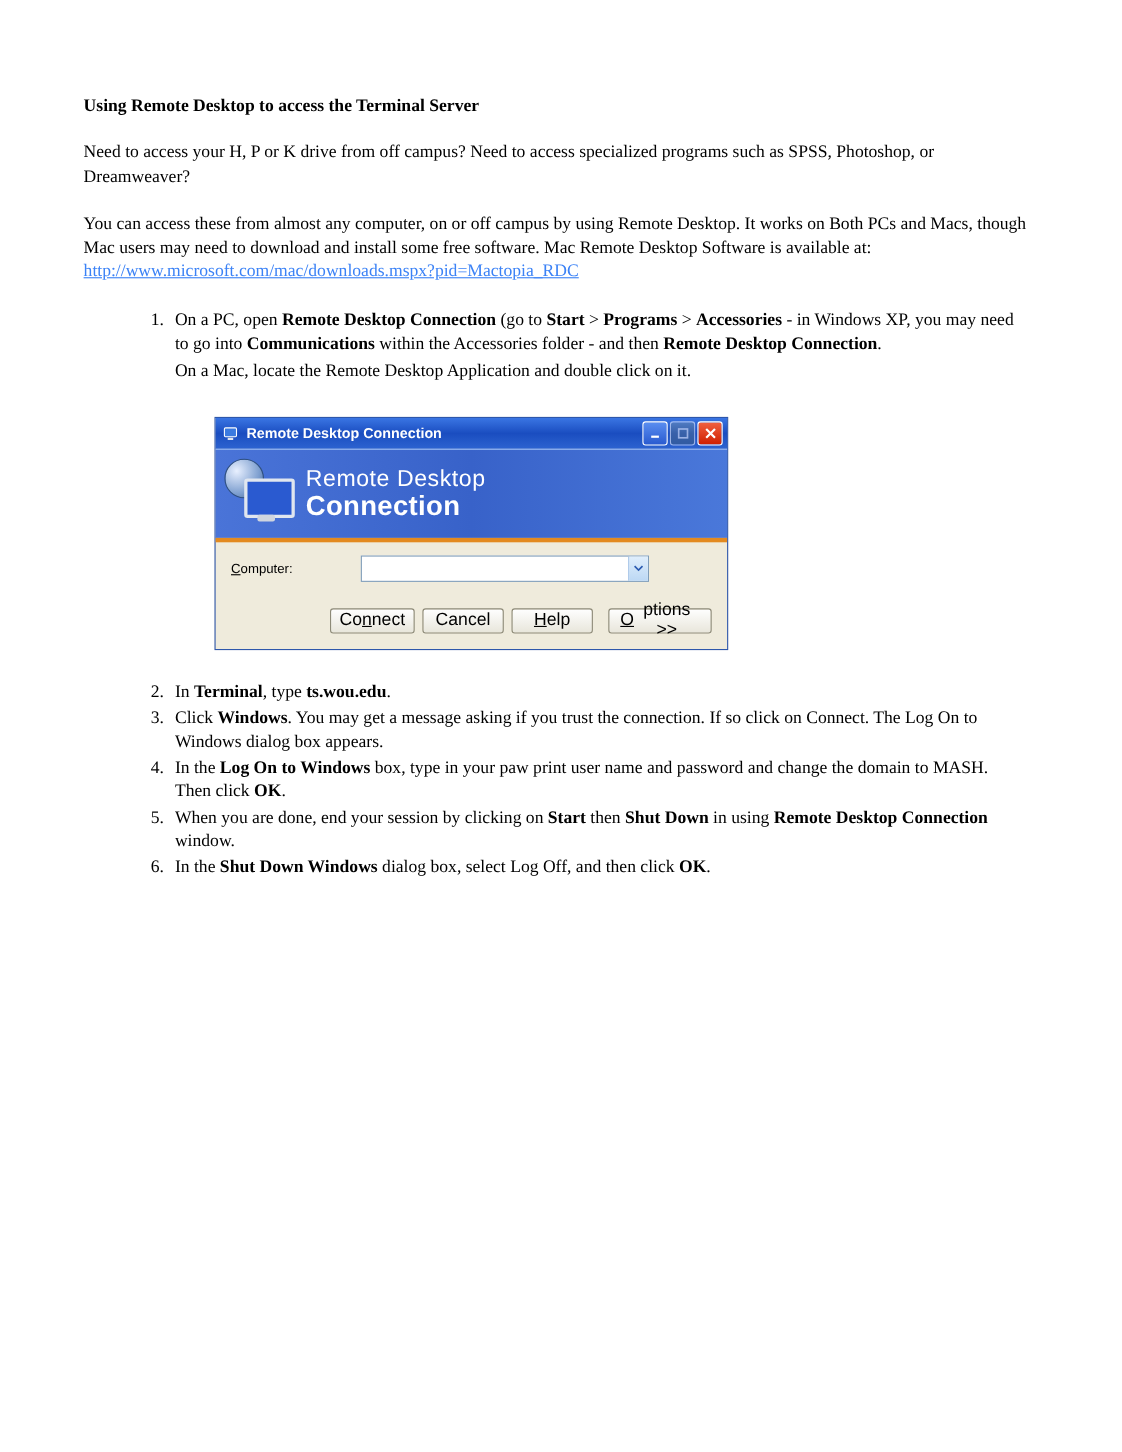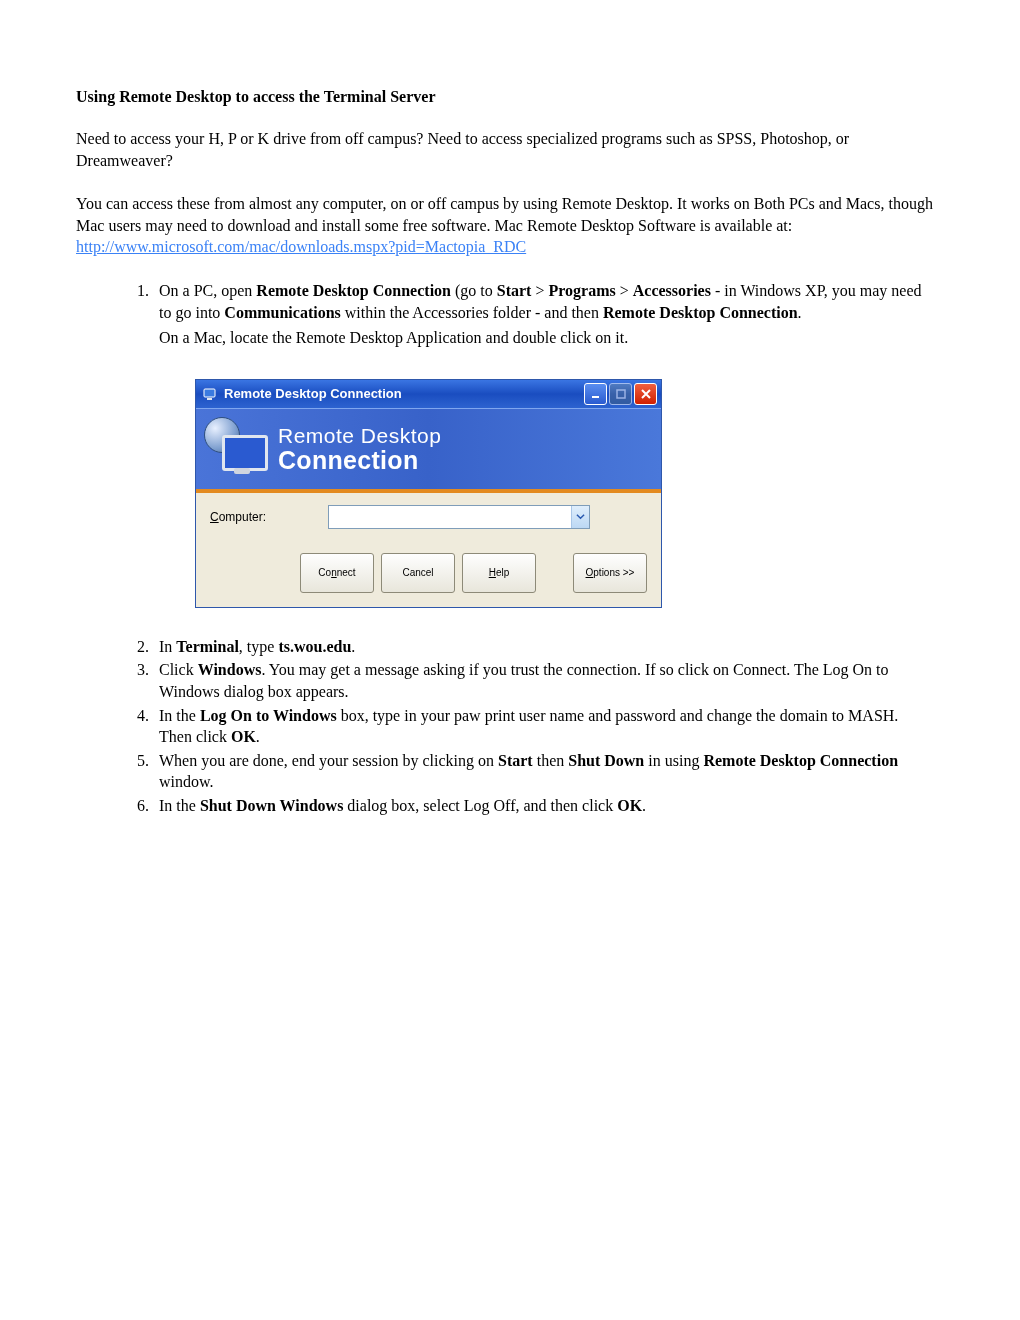--- a/index.html
+++ b/index.html
@@ -133,27 +133,27 @@
     background: linear-gradient(#dfeefc,#bcd8f4);
     border-left:1px solid #a8c6e8;
     display:flex;align-items:center;justify-content:center;
     cursor:pointer;
   }
   .combo .drop svg { width:9px; height:9px; }
 
   .btn-row { display:flex; gap:7px; padding-left: 92px; }
   .xp-btn {
     min-width: 74px;
-    height: 40px;
+    height: 23px;
     padding: 0 10px;
     background: linear-gradient(#fefefe,#e8e6db);
     border:1px solid #8d8a78;
     border-radius:3px;
     font-family: Tahoma, Arial, sans-serif;
-    font-size:10px;
+    font-size:16px;
     cursor:pointer;
     display:flex;align-items:center;justify-content:center;
   }
   .xp-btn .u { text-decoration: underline; }
   .spacer { flex:1; }
 </style>
 </head>
 <body>
 
 <div class="page">

